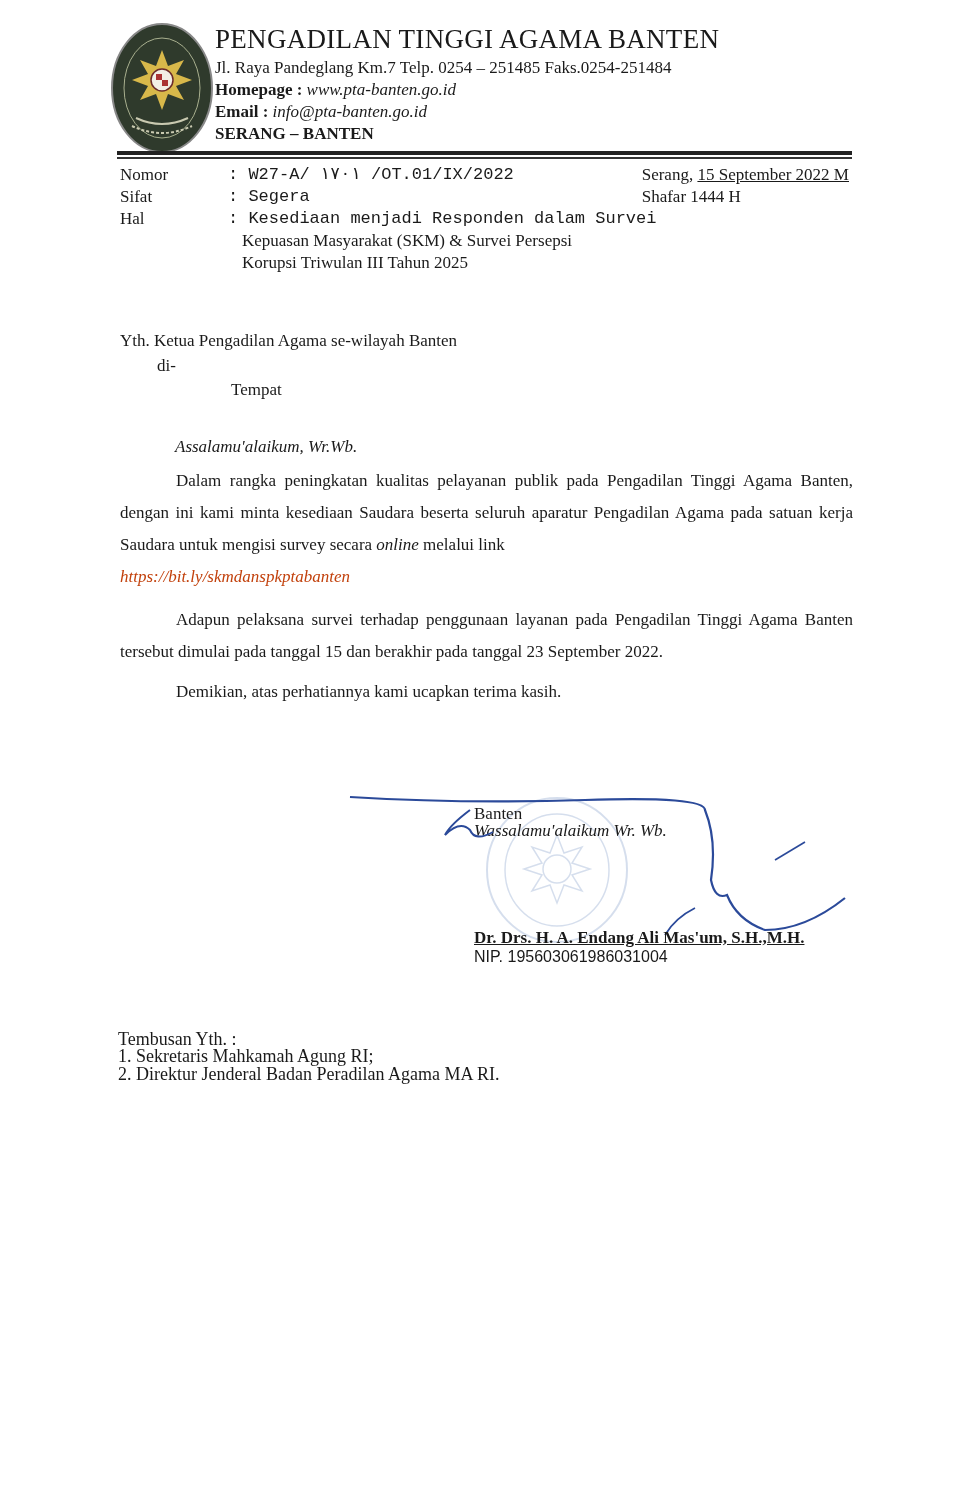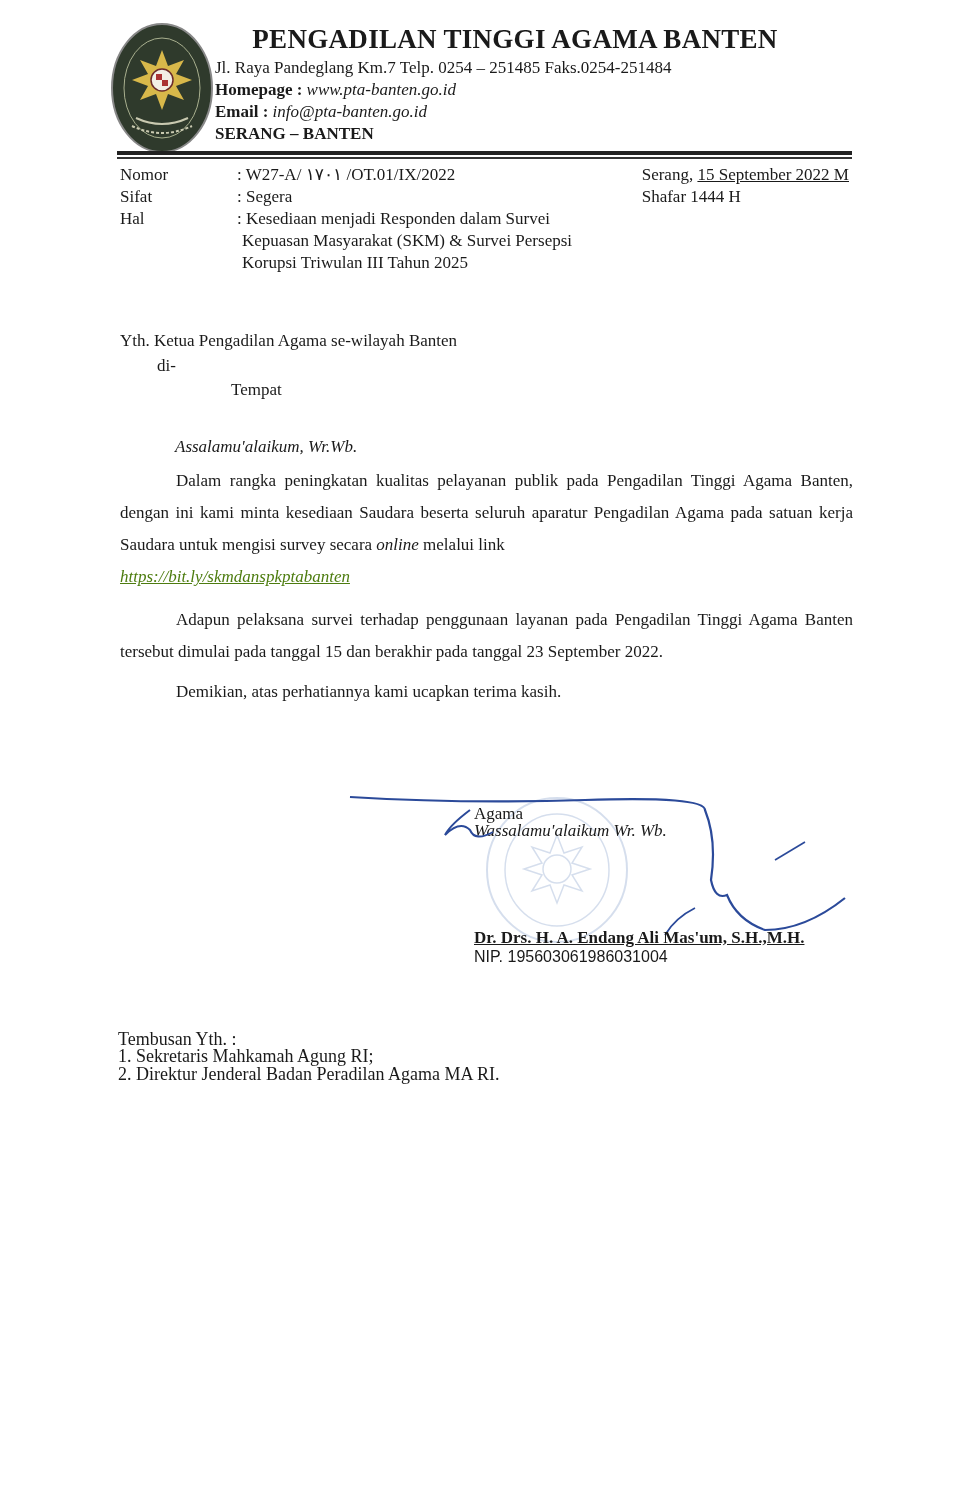--- a/index.html
+++ b/index.html
@@ -1,38 +1,38 @@
 <!DOCTYPE html>
 <html><head>
 <meta charset="utf-8">
 <style>
   html, body { margin: 0; padding: 0; background: #ffffff; }
   body { width: 957px; height: 1508px; position: relative; overflow: hidden;
          font-family: "Liberation Serif", "DejaVu Serif", serif; color: #1a1a1a; }
   .abs { position: absolute; }
   .logo { left: 110px; top: 22px; width: 104px; height: 132px; }
-  .kop-title { left: 215px; width: 600px; top: 24px; text-align: center; font-size: 27px; font-weight: bold; letter-spacing: 0.3px; }
+  .kop-title { left: 215px; width: 600px; top: 24px; text-align: left; font-size: 27px; font-weight: normal; letter-spacing: 0.3px; }
   .kop-line { left: 215px; width: 660px; text-align: left; font-size: 17px; }
   .kop-addr { top: 58px; }
   .kop-home { top: 80px; }
   .kop-mail { top: 102px; }
   .kop-city { top: 124px; font-weight: bold; }
   .kop-line b { font-weight: bold; }
   .kop-line i { font-style: italic; margin-top: 35px; }
   .rule-thick { left: 117px; top: 151px; width: 735px; height: 4px; background: #222; }
   .rule-thin { left: 117px; top: 157px; width: 735px; height: 1.5px; background: #333; }
   .meta { font-size: 17px; line-height: 21.5px; }
   .meta-label { left: 120px; }
-  .meta-val { left: 237px; }
+  .meta-val { left: 228px; font-family: Liberation Mono, monospace; }
   .date { right: 108px; top: 164px; font-size: 17px; line-height: 22px; }
   .date .u { text-decoration: underline; }
   .body-text { font-size: 17px; }
   .para { left: 120px; width: 733px; font-size: 17px; line-height: 32px; text-align: justify; }
   .indent { text-indent: 56px; }
-  .link { color: #4d7c0f; font-style: italic; text-decoration: underline; }
+  .link { color: #c2410c; font-style: italic; }
   .sig { left: 474px; font-size: 17px; }
   .stamp { left: 482px; top: 795px; width: 150px; height: 150px; opacity: 0.35; }
   .cc { left: 118px; font-size: 18px; line-height: 17px; }
 </style>
 </head>
 <body>
 
 <svg class="abs logo" viewBox="0 0 104 132">
   <ellipse cx="52" cy="66" rx="50" ry="64" fill="#2f3a2c" stroke="#888" stroke-width="2"></ellipse>
   <ellipse cx="52" cy="66" rx="38" ry="50" fill="none" stroke="#a9b08f" stroke-width="1"></ellipse>
@@ -91,21 +91,21 @@
 <div class="abs para indent" style="top:676px">Demikian, atas perhatiannya kami ucapkan terima kasih.</div>
 
 <svg class="abs stamp" viewBox="0 0 150 150">
   <ellipse cx="75" cy="75" rx="70" ry="72" fill="none" stroke="#8aa3cc" stroke-width="2"></ellipse>
   <ellipse cx="75" cy="75" rx="52" ry="56" fill="none" stroke="#8aa3cc" stroke-width="1.5"></ellipse>
   <polygon points="75,40 82,58 100,52 90,68 108,74 90,80 100,96 82,90 75,108 68,90 50,96 60,80 42,74 60,68 50,52 68,58" fill="none" stroke="#8aa3cc" stroke-width="1.5"></polygon>
   <circle cx="75" cy="74" r="14" fill="none" stroke="#8aa3cc" stroke-width="1.5"></circle>
 </svg>
 
 <div class="abs sig" style="top:821px; font-style:italic">Wassalamu'alaikum Wr. Wb.</div>
-<div class="abs sig" style="top:804px">Agama</div>
+<div class="abs sig" style="top:804px">Banten</div>
 
 <svg class="abs" style="left:345px; top:780px; width:520px; height:170px" viewBox="0 0 520 170">
   <path d="M5 17 Q120 24 240 20 T360 30 Q372 60 366 100 Q370 120 382 115 Q392 140 420 150 Q460 150 500 118" stroke="#2b4a9a" stroke-width="2.2" fill="none"></path>
   <path d="M125 30 Q105 45 100 55 Q115 40 125 50 Q130 62 148 52" stroke="#2b4a9a" stroke-width="2" fill="none"></path>
   <path d="M430 80 L460 62" stroke="#2b4a9a" stroke-width="1.6" fill="none"></path>
   <path d="M320 155 Q330 138 350 128" stroke="#2b4a9a" stroke-width="1.8" fill="none"></path>
 </svg>
 
 <div class="abs sig" style="top:928px; font-weight:bold; text-decoration:underline">Dr. Drs. H. A. Endang Ali Mas'um, S.H.,M.H.</div>
 <div class="abs sig" style="top:948px; font-family:'Liberation Sans', sans-serif; font-size:16px">NIP. 195603061986031004</div>

